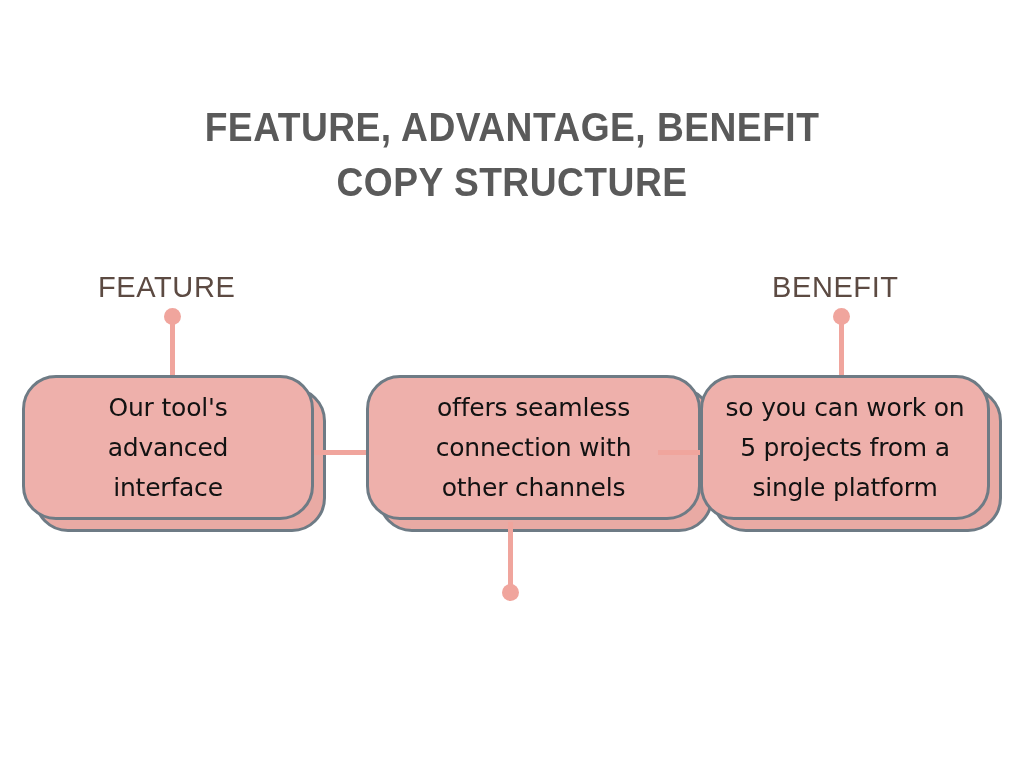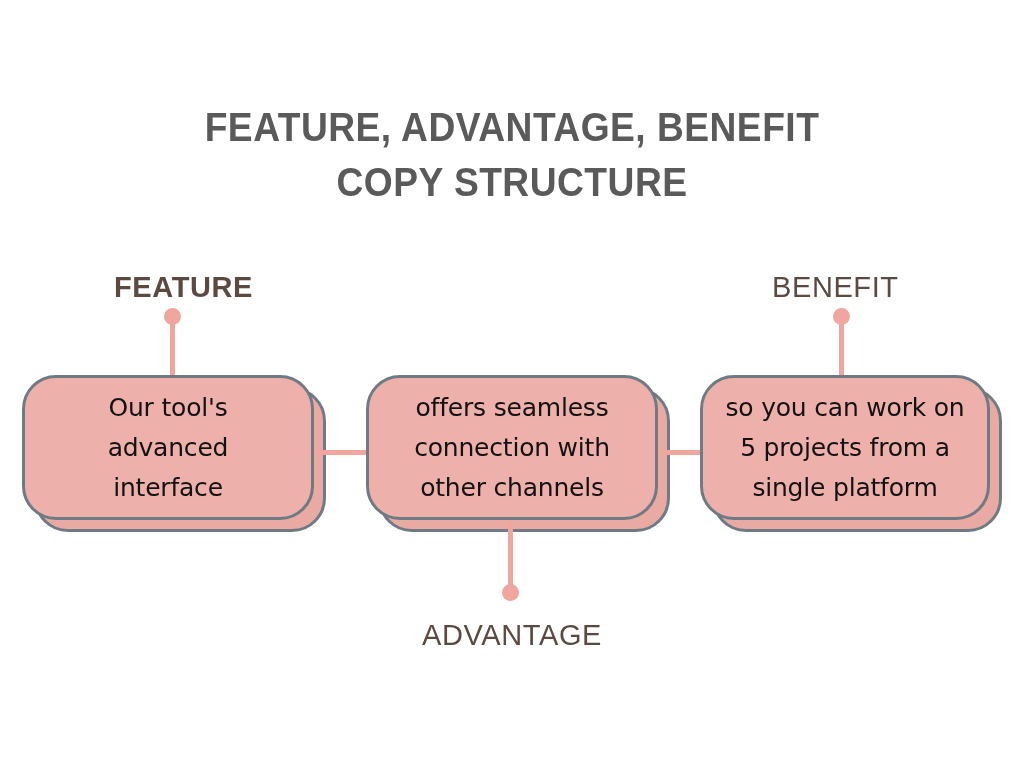--- a/index.html
+++ b/index.html
@@ -111,47 +111,46 @@
   }
 </style>
 </head>
 <body>
 
 <div id="canvas">
 
   <div class="title">FEATURE, ADVANTAGE, BENEFIT
 COPY STRUCTURE</div>
 
-  <div class="cat-label" style="left:114px; top:270px;font-weight:bold;">FEATURE</div>
+  <div class="cat-label" style="left:98px; top:270px;">FEATURE</div>
   <div class="dot" style="left:164px; top:308px;"></div>
   <div class="v-line" style="left:170px; top:316px; height:62px;"></div>
 
   <div class="step" style="left:22px; top:375px; width:292px; height:145px;">
     <div class="shadow-box"></div>
     <div class="main-box">
       <div class="box-text">Our tool's
 advanced
 interface</div>
     </div>
   </div>
 
   <div class="h-line" style="left:314px; top:450px; width:54px;"></div>
 
-  <div class="step" style="left:366px; top:375px; width:292px; height:145px;">
+  <div class="step" style="left:366px; top:375px; width:292px; height:145px;padding-left:43px;">
     <div class="shadow-box"></div>
     <div class="main-box">
       <div class="box-text">offers seamless
 connection with
 other channels</div>
     </div>
   </div>
 
   <div class="v-line" style="left:508px; top:522px; height:70px;"></div>
   <div class="dot" style="left:502px; top:584px;"></div>
-  <div class="cat-label" style="left:0; top:618px; width:1024px; text-align:center;">ADVANTAGE</div>
 
   <div class="h-line" style="left:658px; top:450px; width:54px;"></div>
 
   <div class="cat-label" style="left:772px; top:270px;text-align:center;">BENEFIT</div>
   <div class="dot" style="left:833px; top:308px;"></div>
   <div class="v-line" style="left:839px; top:316px; height:62px;"></div>
 
   <div class="step" style="left:700px; top:375px; width:290px; height:145px;">
     <div class="shadow-box"></div>
     <div class="main-box">

